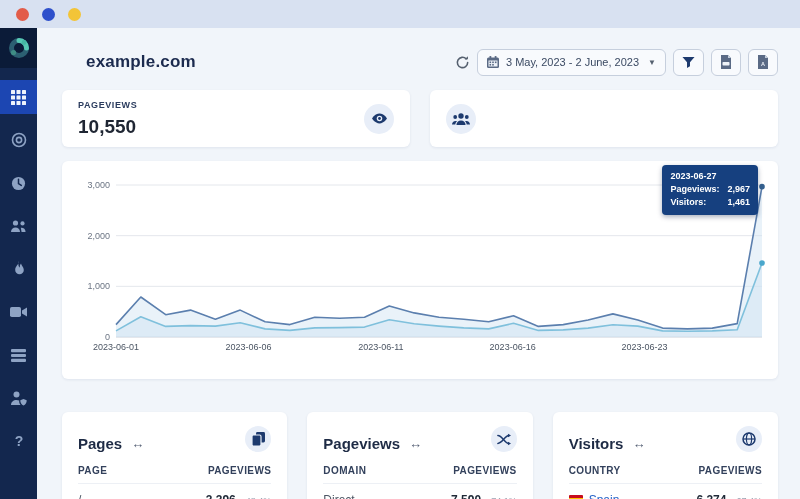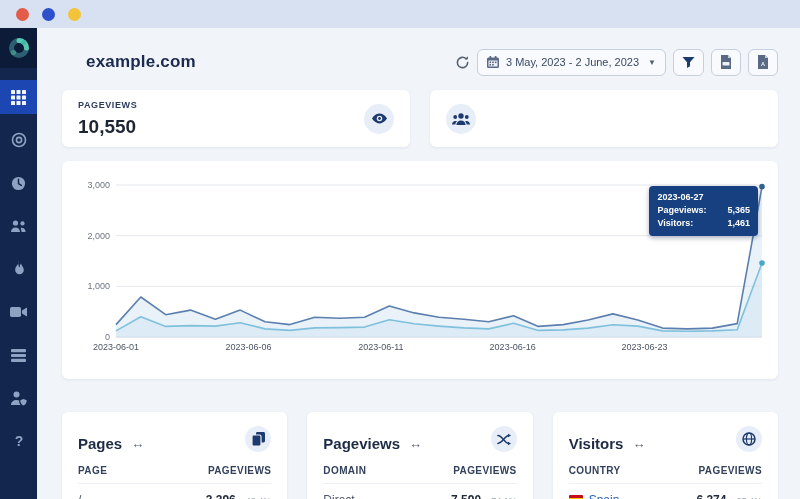--- a/index.html
+++ b/index.html
@@ -30,22 +30,22 @@
   
   .stats-row { display:flex; gap:20px; margin-top:14px; }
   .stat-card { background:#fff; border-radius:6px; box-shadow:0 1px 3px rgba(16,42,91,.08); flex:1; height:57px; display:flex; align-items:center; justify-content:space-between; padding:0 16px; }
   .stat-label { font-size:9px; font-weight:bold; letter-spacing:.6px; color:#2b3c5e; }
   .stat-value { font-size:19px; font-weight:bold; color:#1f2633; margin-top:6px; }
   .icon-circle { width:30px; height:30px; border-radius:50%; background:#e8eef8; display:flex; align-items:center; justify-content:center; color:#1d3a6e; }
   .icon-circle.sm { width:26px; height:26px; }
 
   
   .chart-card { position:relative; background:#fff; border-radius:6px; box-shadow:0 1px 3px rgba(16,42,91,.08); margin-top:14px; height:218px; padding:10px 6px 4px 6px; }
-  .tooltip { position:absolute; top:25px; right:20px; background:#16407f; border-radius:4px; padding:5px 8px 6px 8px; color:#fff; font-size:9px; font-weight:bold; line-height:1.45; box-shadow:0 2px 5px rgba(10,30,70,.35); min-width:84px; }
-  .tooltip .tt-row { display:flex; justify-content:space-between; gap:21px; }
+  .tooltip { position:absolute; top:4px; right:20px; background:#16407f; border-radius:4px; padding:5px 8px 6px 8px; color:#fff; font-size:9px; font-weight:bold; line-height:1.45; box-shadow:0 2px 5px rgba(10,30,70,.35); min-width:84px; }
+  .tooltip .tt-row { display:flex; justify-content:space-between; gap:8px; }
 
   
   .panels-row { display:flex; gap:20px; margin-top:33px; }
   .panel { background:#fff; border-radius:6px; box-shadow:0 1px 3px rgba(16,42,91,.08); flex:1; height:170px; padding:14px 16px; }
   .panel-head { display:flex; align-items:flex-end; justify-content:space-between; margin-bottom:13px; }
   .panel-title-wrap { display:flex; align-items:center; gap:9px; }
   .panel-title { font-size:15px; font-weight:bold; color:#1e2b45; }
   .drag-arrows { color:#566176; font-size:13px; cursor:grab; }
   .cols { display:flex; justify-content:space-between; font-size:10px; font-weight:bold; letter-spacing:.4px; color:#33415c; padding-bottom:7px; border-bottom:1px solid #edf0f5; }
   .p-row { display:flex; justify-content:space-between; align-items:center; margin-top:9px; }
@@ -256,21 +256,21 @@
         <text x="48" y="179" text-anchor="middle" fill="#4b5563" font-size="9" font-family="Liberation Sans, sans-serif">2023-06-01</text>
         <text x="180.42999999999998" y="179" text-anchor="middle" fill="#4b5563" font-size="9" font-family="Liberation Sans, sans-serif">2023-06-06</text>
         <text x="312.85999999999996" y="179" text-anchor="middle" fill="#4b5563" font-size="9" font-family="Liberation Sans, sans-serif">2023-06-11</text>
         <text x="444.644" y="179" text-anchor="middle" fill="#4b5563" font-size="9" font-family="Liberation Sans, sans-serif">2023-06-16</text>
         <text x="576.428" y="179" text-anchor="middle" fill="#4b5563" font-size="9" font-family="Liberation Sans, sans-serif">2023-06-23</text>
       </svg>
     <div class="tooltip">
       <div>2023-06-27</div>
       <div class="tt-row">
         <span>Pageviews:</span>
-        <span>5,365</span>
+        <span>2,967</span>
       </div>
       <div class="tt-row">
         <span>Visitors:</span>
         <span>1,461</span>
       </div>
     </div>
   </div>
 
   <div class="panels-row">
 

